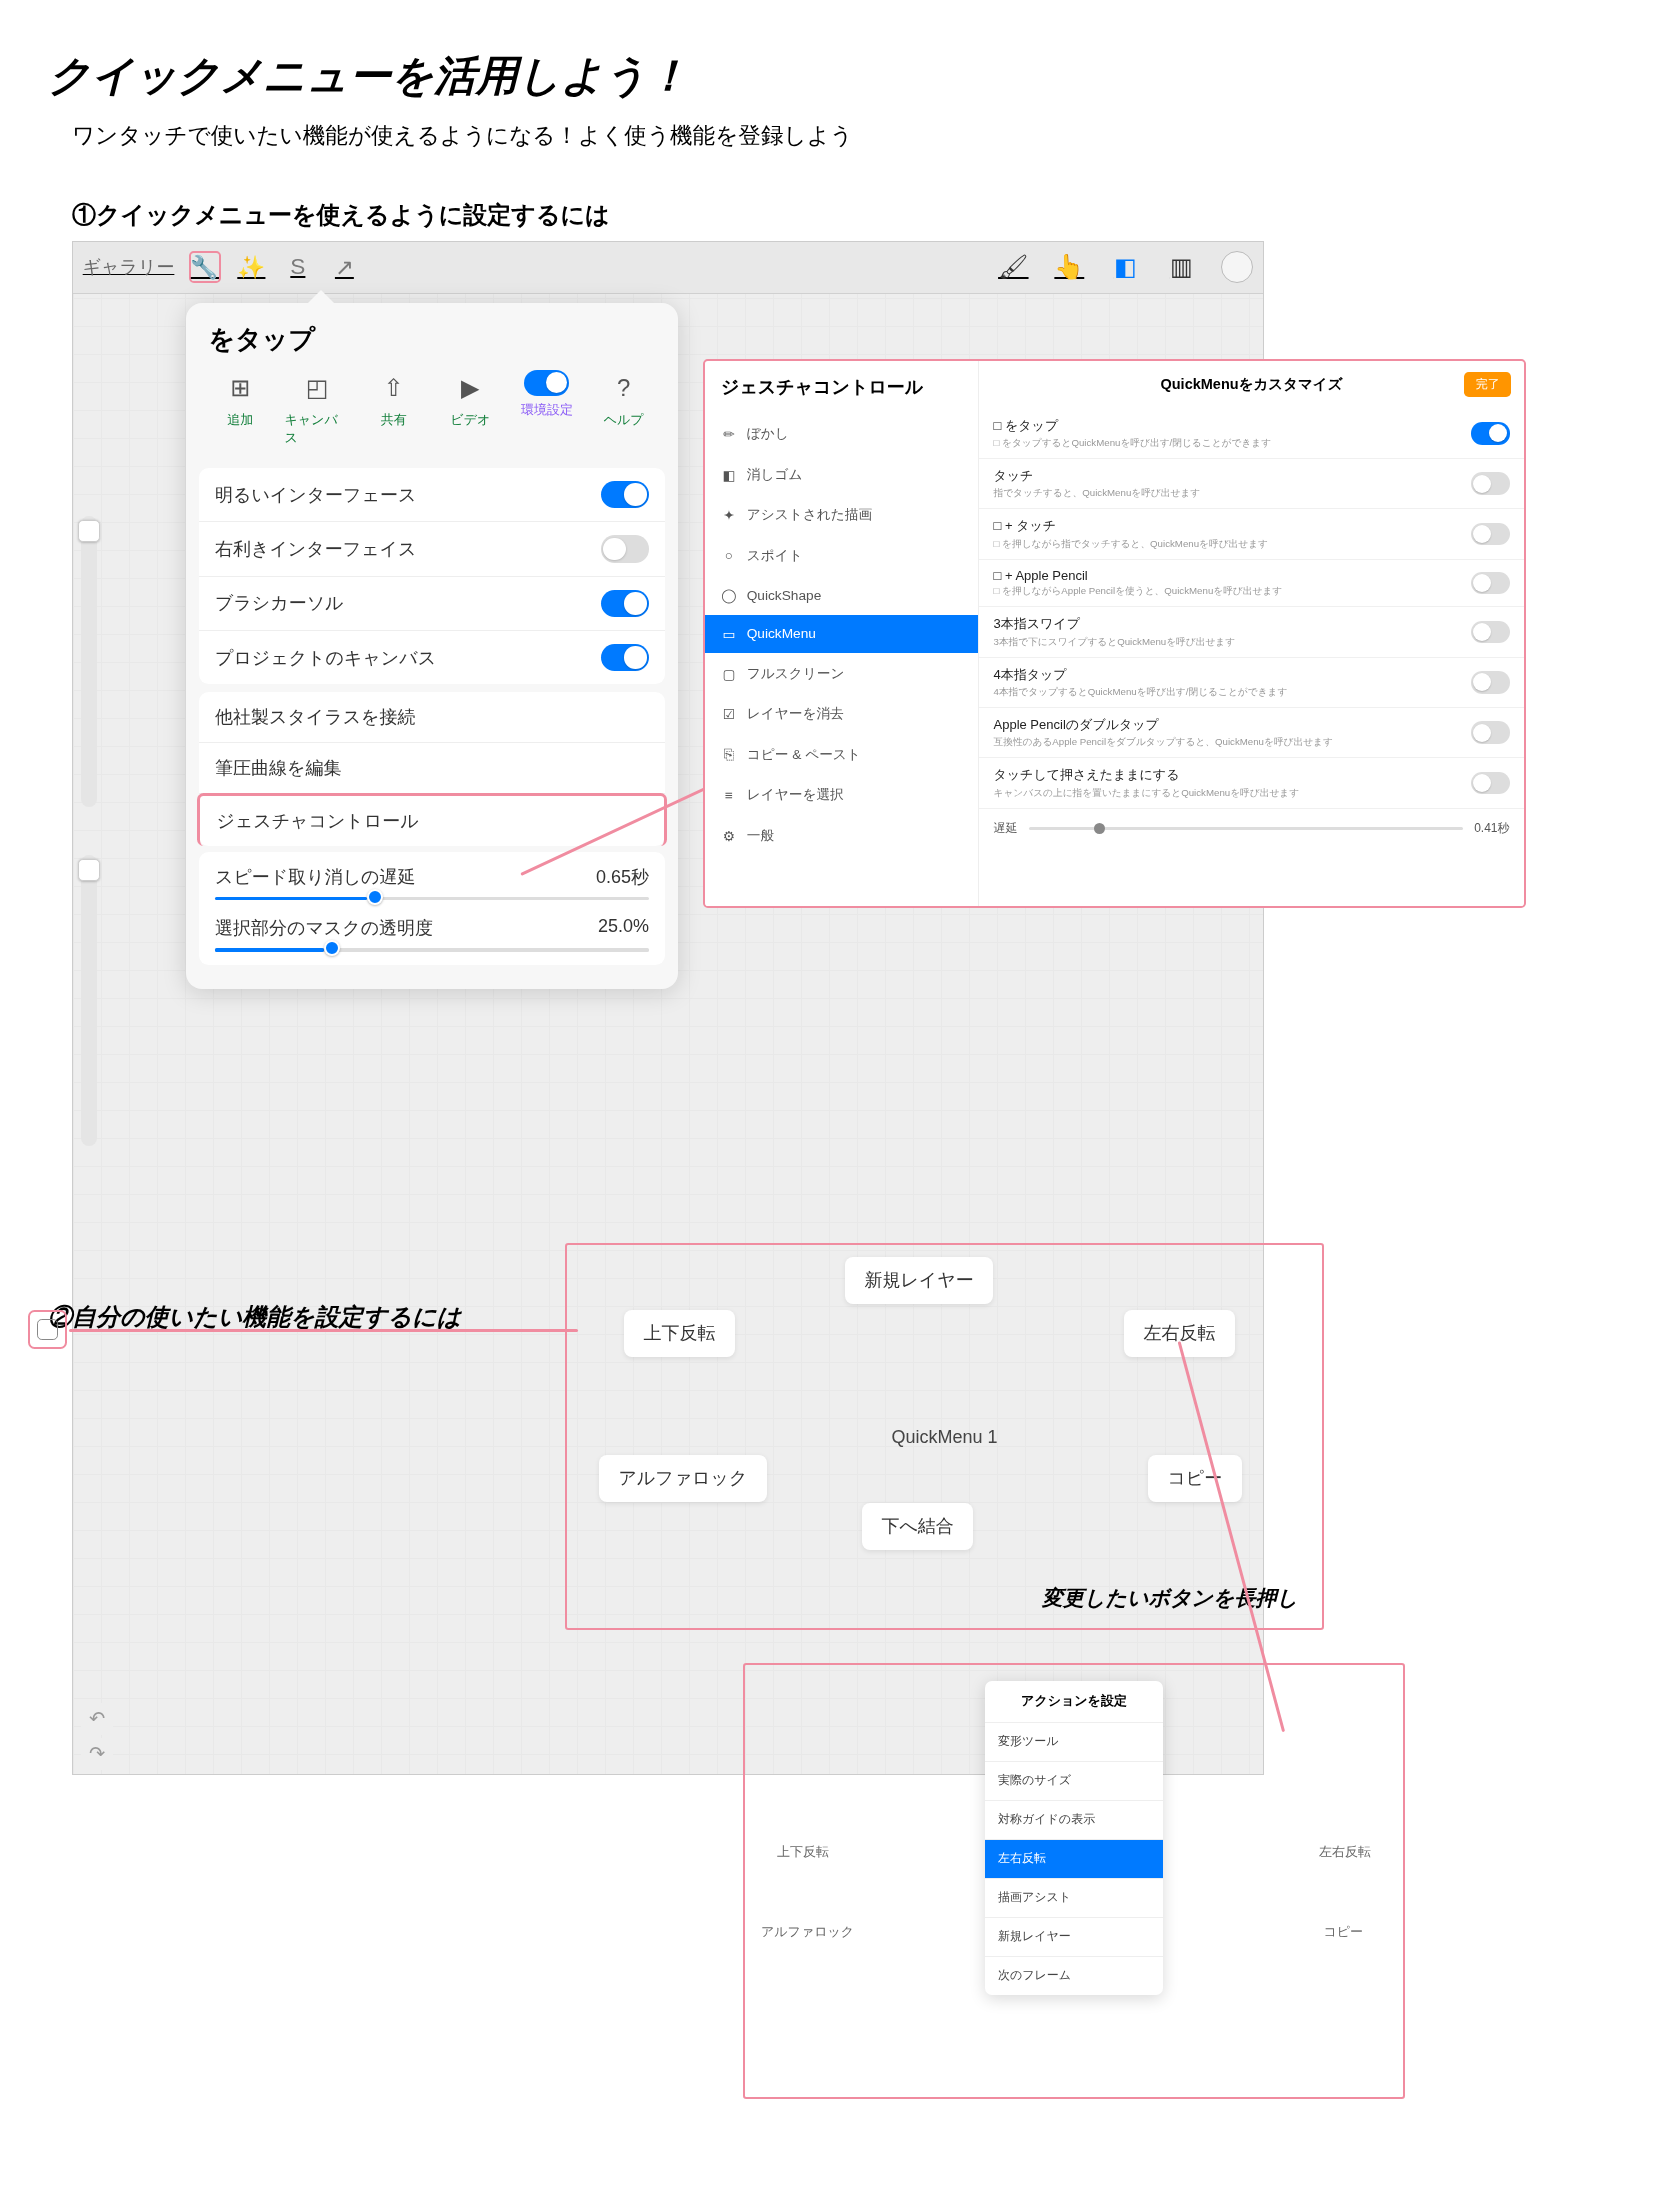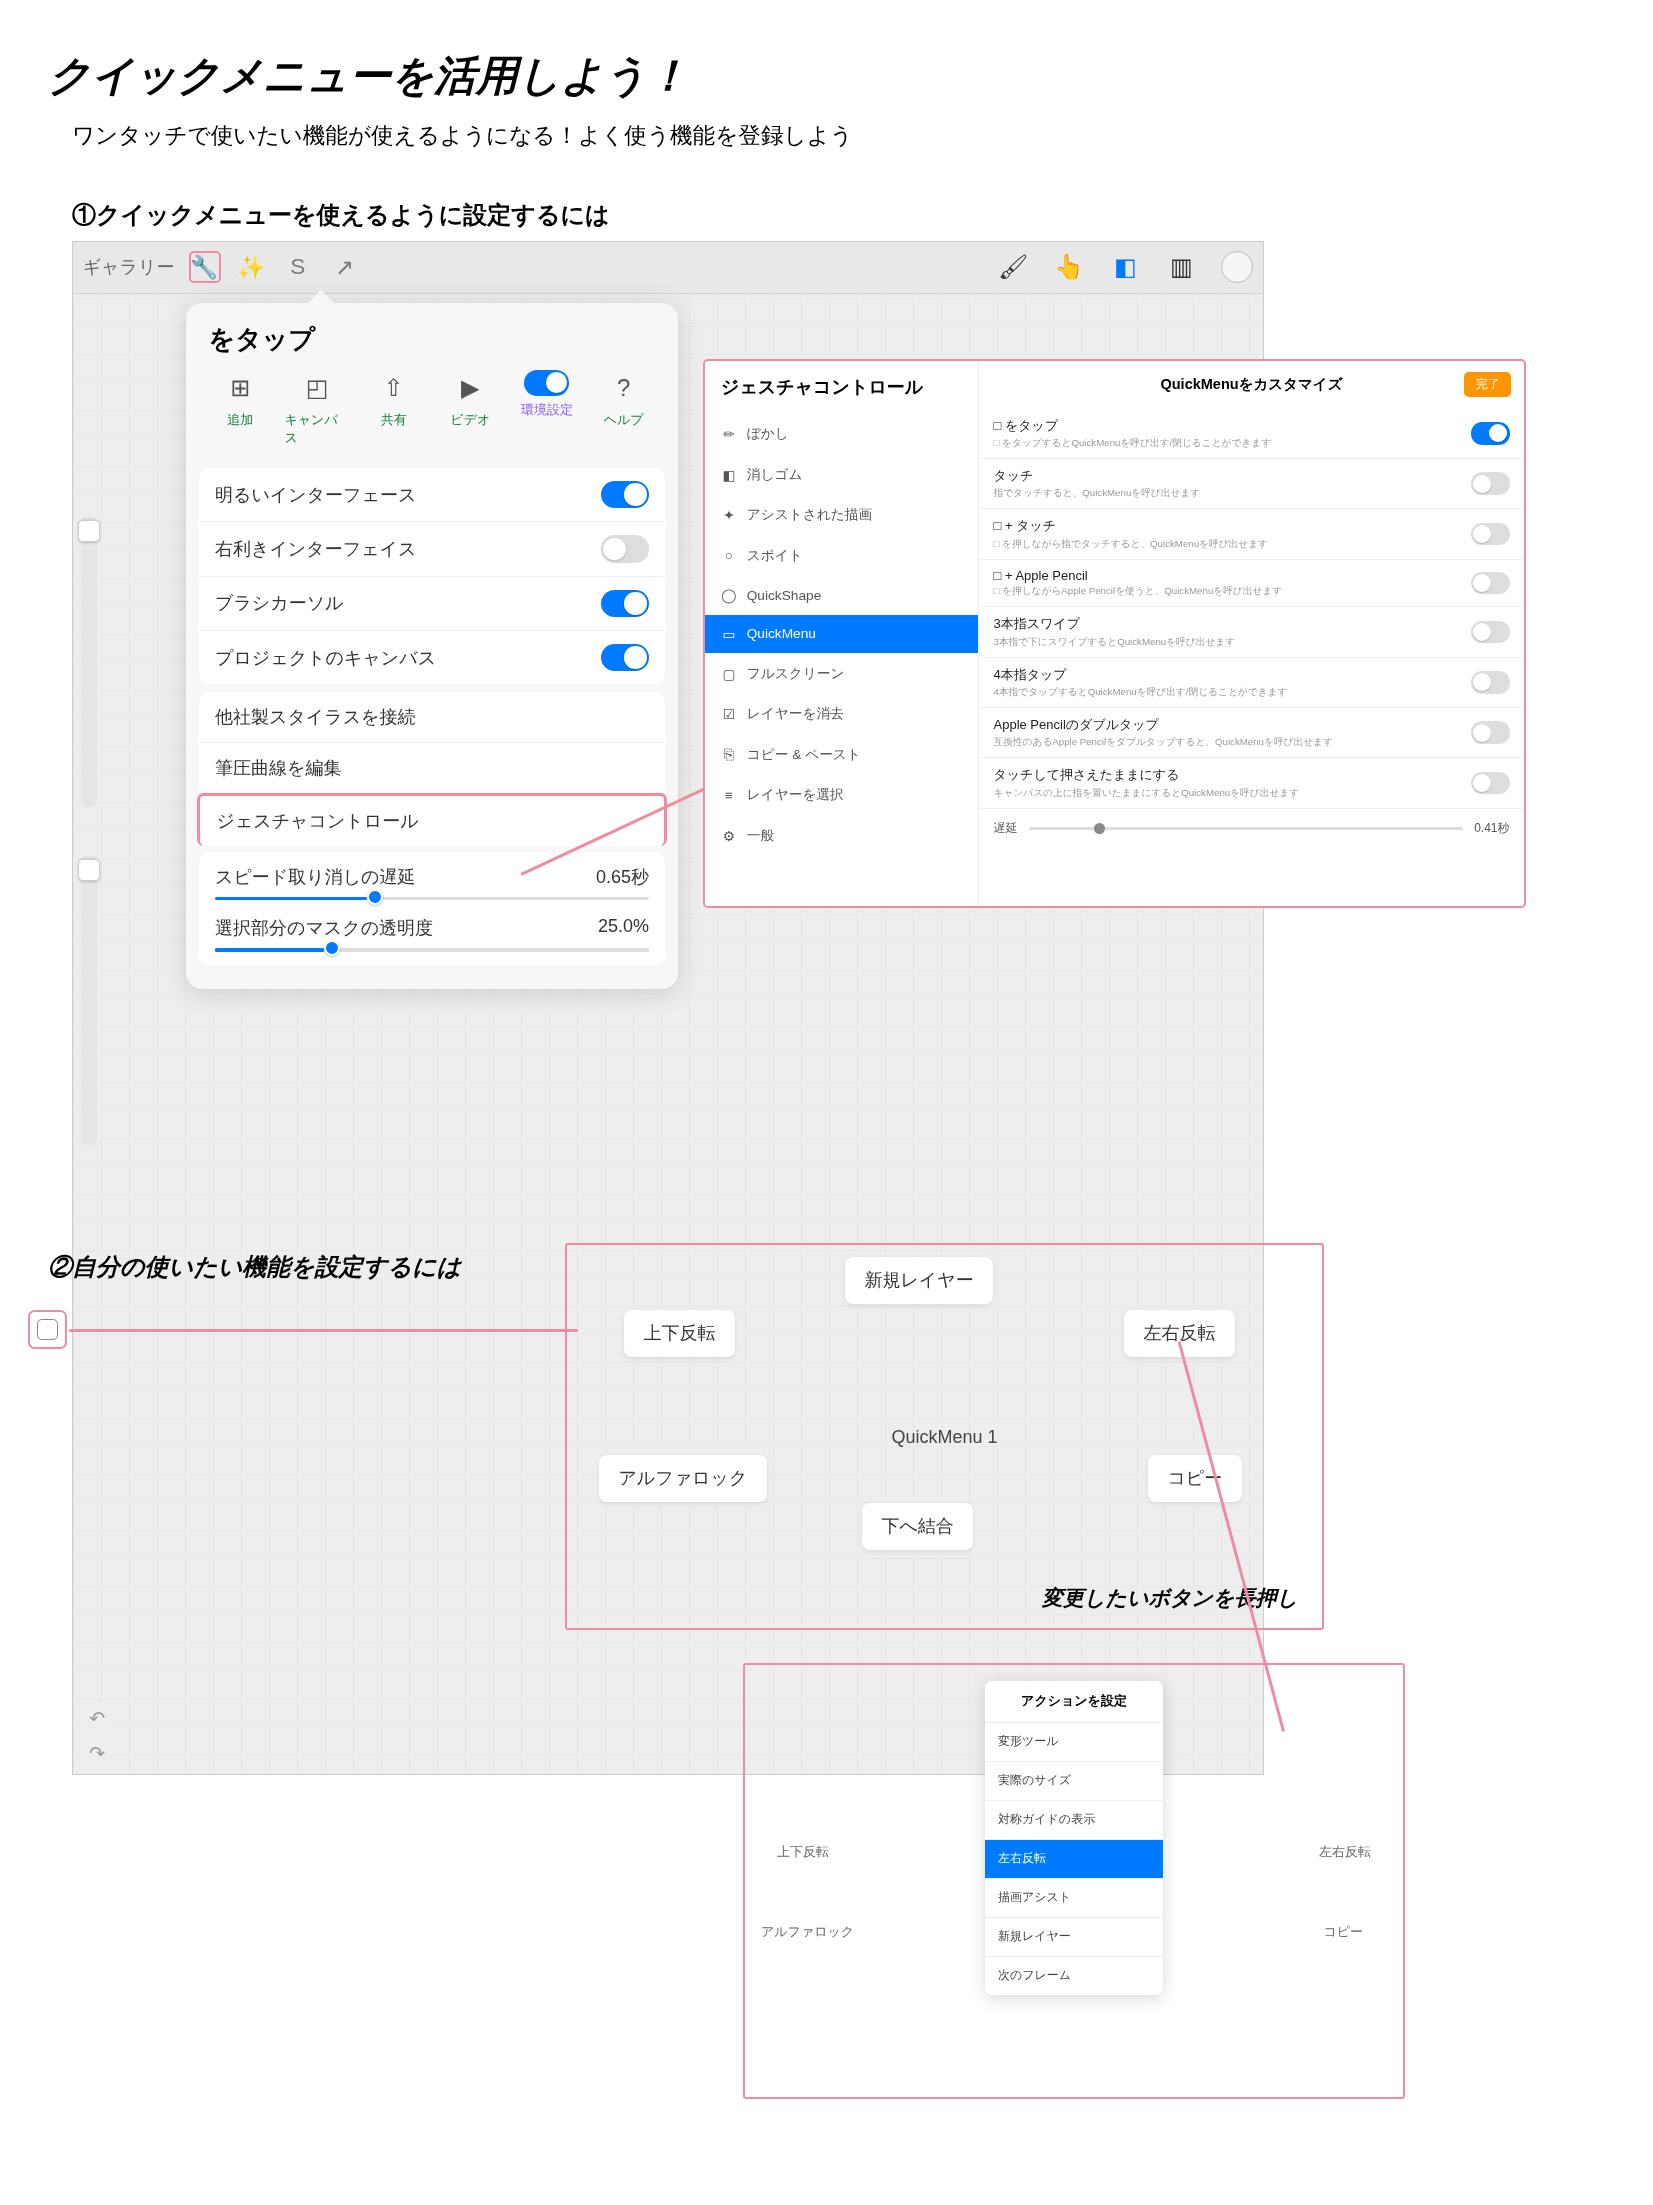--- a/index.html
+++ b/index.html
@@ -2,21 +2,21 @@
 <html style="font-size:13px"><head>
 <meta charset="utf-8">
 <style>
   * { box-sizing: border-box; margin: 0; padding: 0; }
   body { font-family: -apple-system, "Hiragino Sans", sans-serif; background: #fff; width: 1653px; height: 2205px; position: relative; }
   .page { position: relative; width: 100%; height: 100%; padding: 48px; }
   .title { font-size: 42px; font-weight: 700; margin-bottom: 16px; font-style: italic; }
   .subtitle { font-size: 22.6px; font-weight: 500; margin-bottom: 48px; margin-left: 24px; }
   .section-label { font-size: 24px; font-weight: 600; margin-bottom: 9.7px; margin-left: 24px; }
   
-  .app-chrome { position: relative; width: 1192px; height: 1534px; background: #eee; background-image: linear-gradient(#e8e8e8 0.8px, transparent 0.8px), linear-gradient(90deg, #e8e8e8 0.8px, transparent 0.8px); background-size: 28px 28px; border: 0.8px solid #ccc; border-radius: 0; margin-left: 24px; }
+  .app-chrome { position: relative; width: 1192px; height: 1534px; background: #eee; background-image: linear-gradient(#e8e8e8 0.8px, transparent 0.8px), linear-gradient(90deg, #e8e8e8 0.8px, transparent 0.8px); background-size: 28px 28px; border: 0.8px solid #ccc; border-radius: 0; margin-left: 24px; text-decoration: underline; }
   
   .topbar { height: 52px; background: #e8e8e8; border-bottom: 0.8px solid #d0d0d0; display: flex; align-items: center; padding: 0 9.7px; }
   .topbar-left { display: flex; align-items: center; gap: 14.5px; }
   .gallery-label { font-size: 18px; color: #666; font-weight: 500; }
   .topbar-icon { width: 32px; height: 32px; display: flex; align-items: center; justify-content: center; font-size: 22.6px; color: #7a7a7a; }
   .wrench-box { border: 2.4px solid #f08ca0; border-radius: 4.8px; }
   .topbar-right { margin-left: auto; display: flex; align-items: center; gap: 24px; }
   .right-icon { width: 32px; height: 32px; display: flex; align-items: center; justify-content: center; font-size: 24px; color: #333; }
   .right-icon.blue { color: #007aff; }
   .color-dot { width: 32px; height: 32px; border: 1.6px solid #bbb; border-radius: 50%; background: #f5f5f5; }
@@ -83,21 +83,21 @@
   
   .pink-line { position: absolute; background: #f08ca0; transform-origin: left center; border-radius: 1.6px; }
   
   
   .qm-area { position: absolute; left: 565px; top: 1243px; width: 759px; height: 387px; border: 2.4px solid #f08ca0; border-radius: 3.2px; }
   .qm-btn { position: absolute; background: #fff; padding: 11.3px 19.4px; border-radius: 8px; font-size: 18px; color: #333; box-shadow: 0 1.6px 4.8px rgba(0,0,0,0.08); }
   .qm-center { position:absolute; left:50%; top:50%; transform:translate(-50%,-50%); font-size:18px; color:#444; font-weight:500;}
   .qm-note { position:absolute; right:24px; bottom:16px; font-size:21px; font-weight:700; font-style:italic;}
   .pink-arrow { position:absolute; width:0; height:0; border-left:8px solid transparent; border-right:8px solid transparent; border-top:13px solid #f08ca0;}
   
-  .section2-label { position: absolute; left: 48px; top: 1251px; font-size: 24px; font-weight: 600; font-style: italic; }
+  .section2-label { position: absolute; left: 48px; top: 1301px; font-size: 24px; font-weight: 600; font-style: italic; }
   .sq-box { position: absolute; left: 28px; top: 1310px; width: 39px; height: 39px; border: 2.4px solid #f08ca0; border-radius: 6.5px; display:flex; align-items:center; justify-content:center;}
   .sq-inner { width: 21px; height: 21px; border: 1.6px solid #888; border-radius: 4.8px; }
   
   
   .sidebar-slider { position: absolute; left: 8px; width: 16px; background: #e5e5e5; border-radius: 8px; }
   .ss-thumb { position:absolute; left:-3.2px; width:22.6px; height:22.6px; background:#fff; border:0.8px solid #ccc; border-radius:4.8px; box-shadow:0 0.8px 2.4px rgba(0,0,0,0.2);}
   .bottom-icons { position:absolute; left: 8px; display:flex; flex-direction:column; gap:3.2px;}
   .bi { width:32px; height:32px; display:flex; align-items:center; justify-content:center; font-size:19.4px; color:#999; background:#eee;}
   
   

